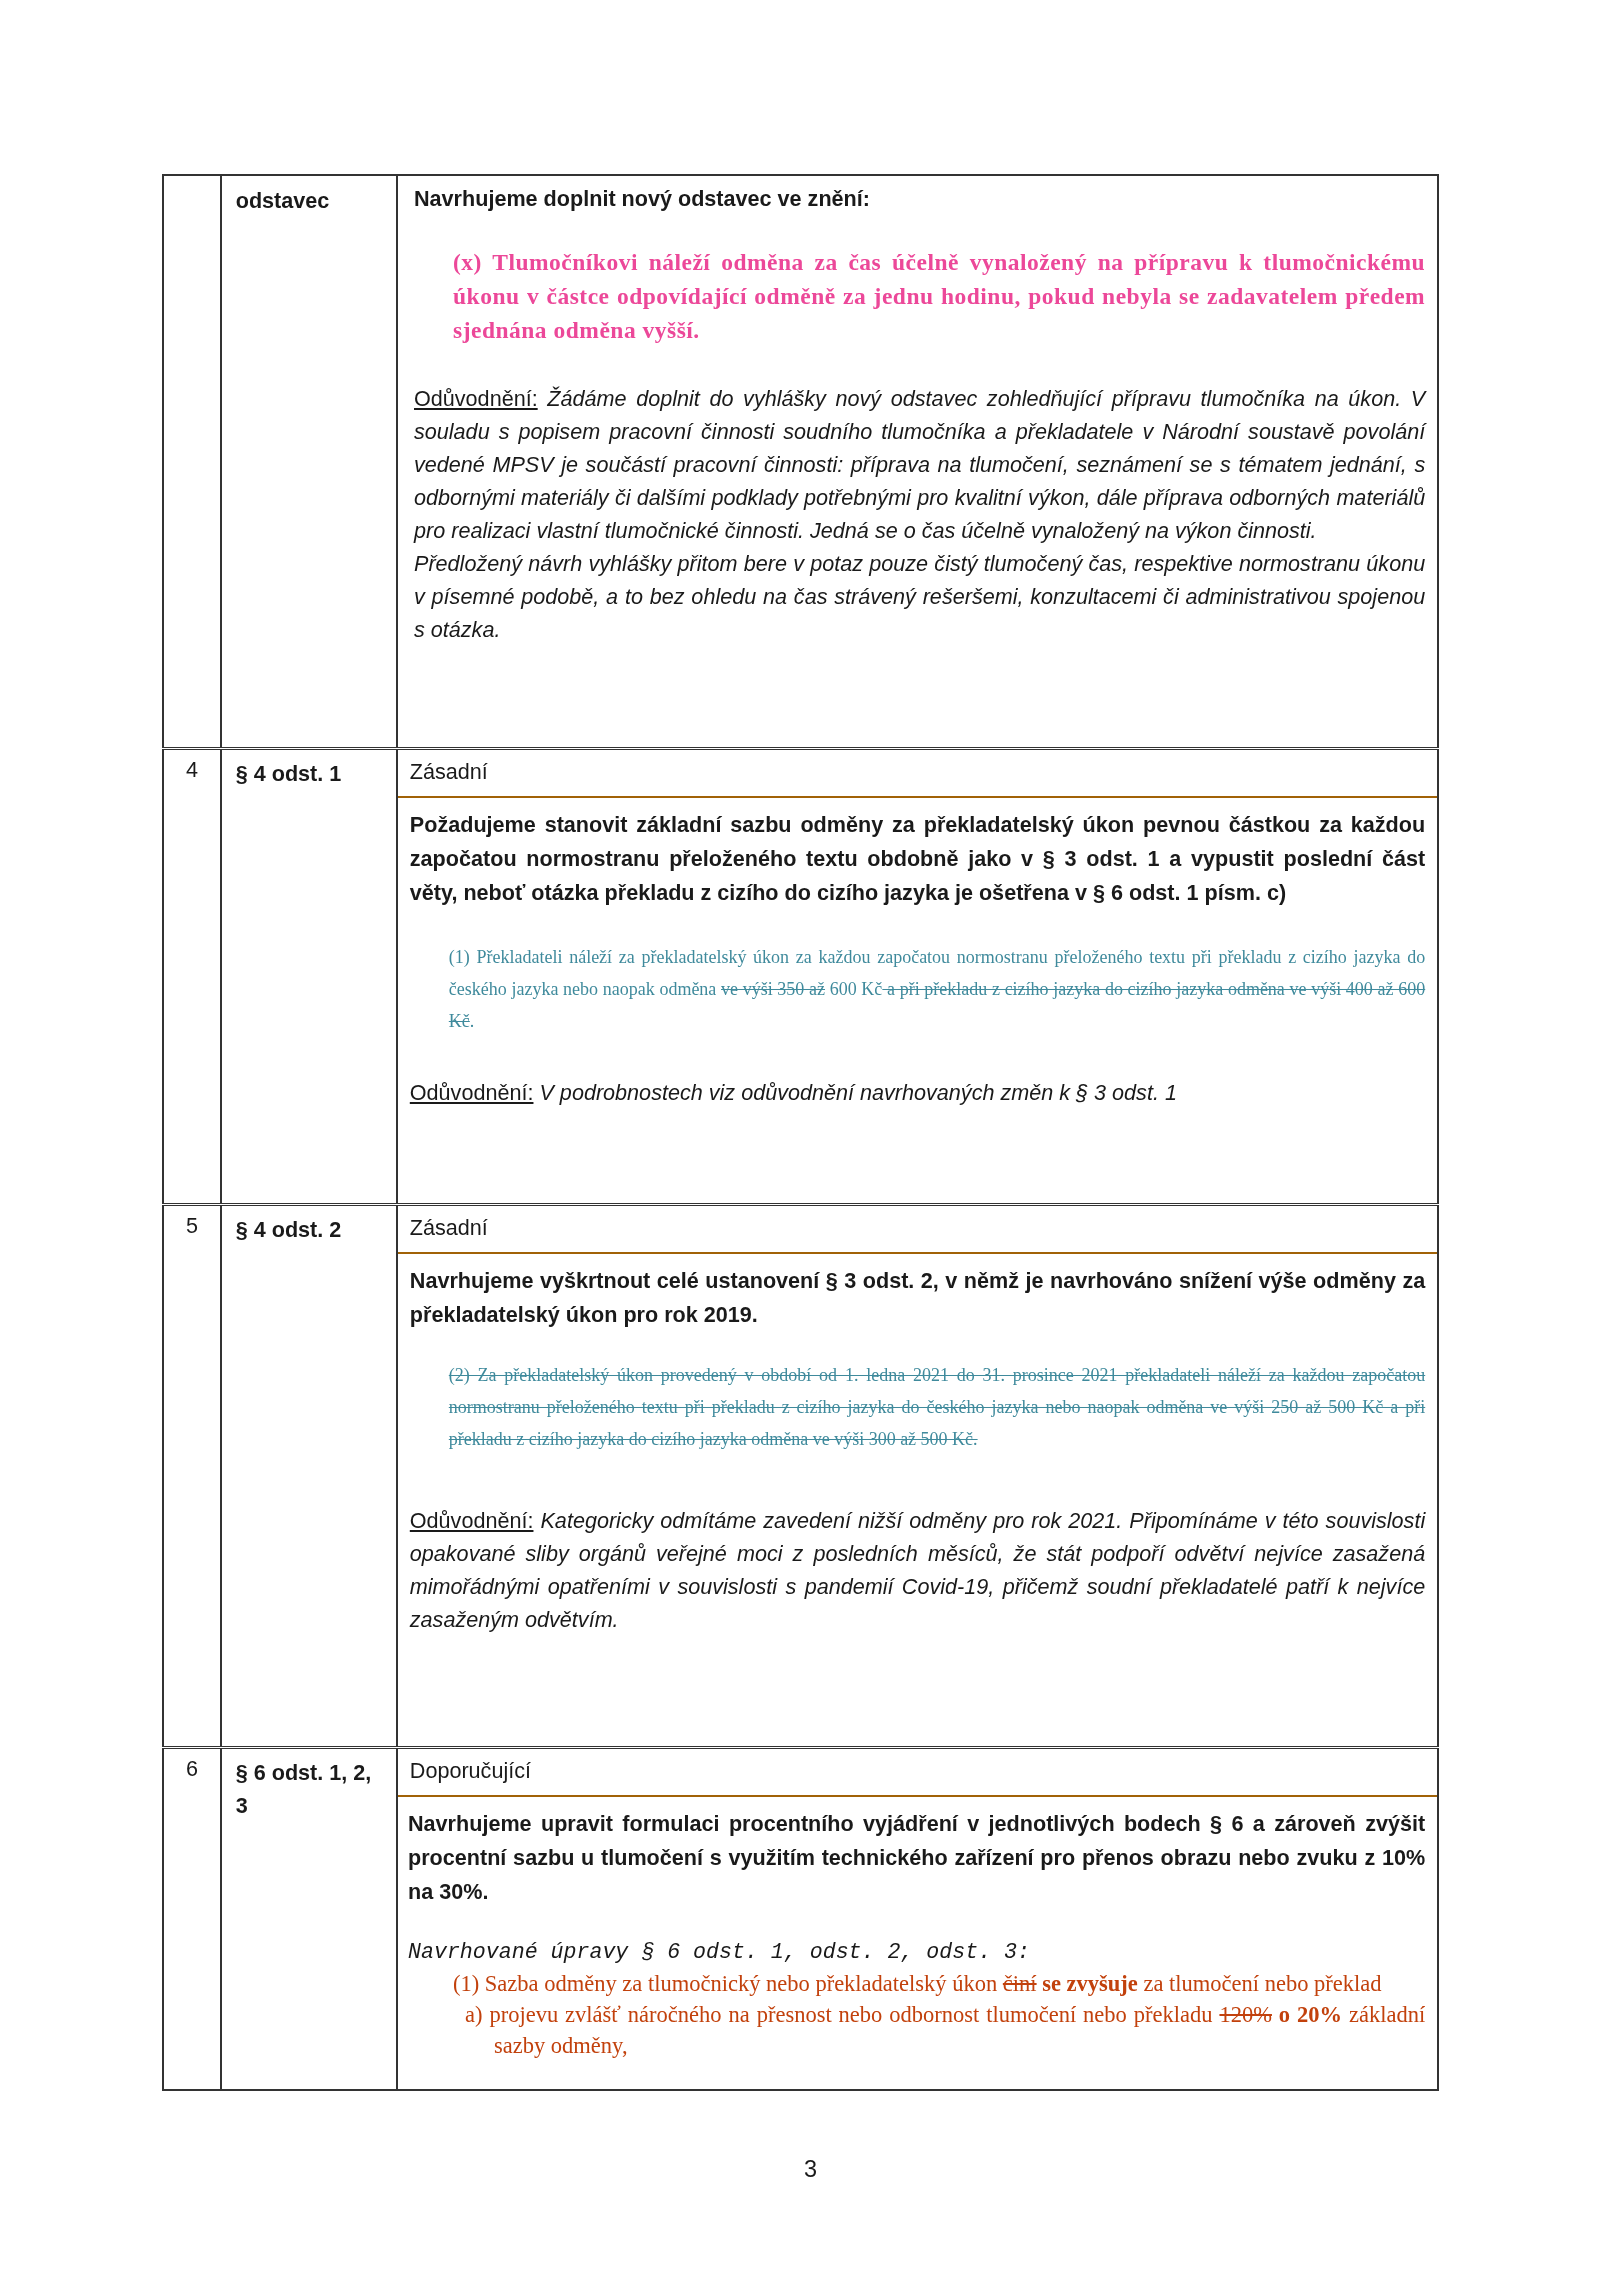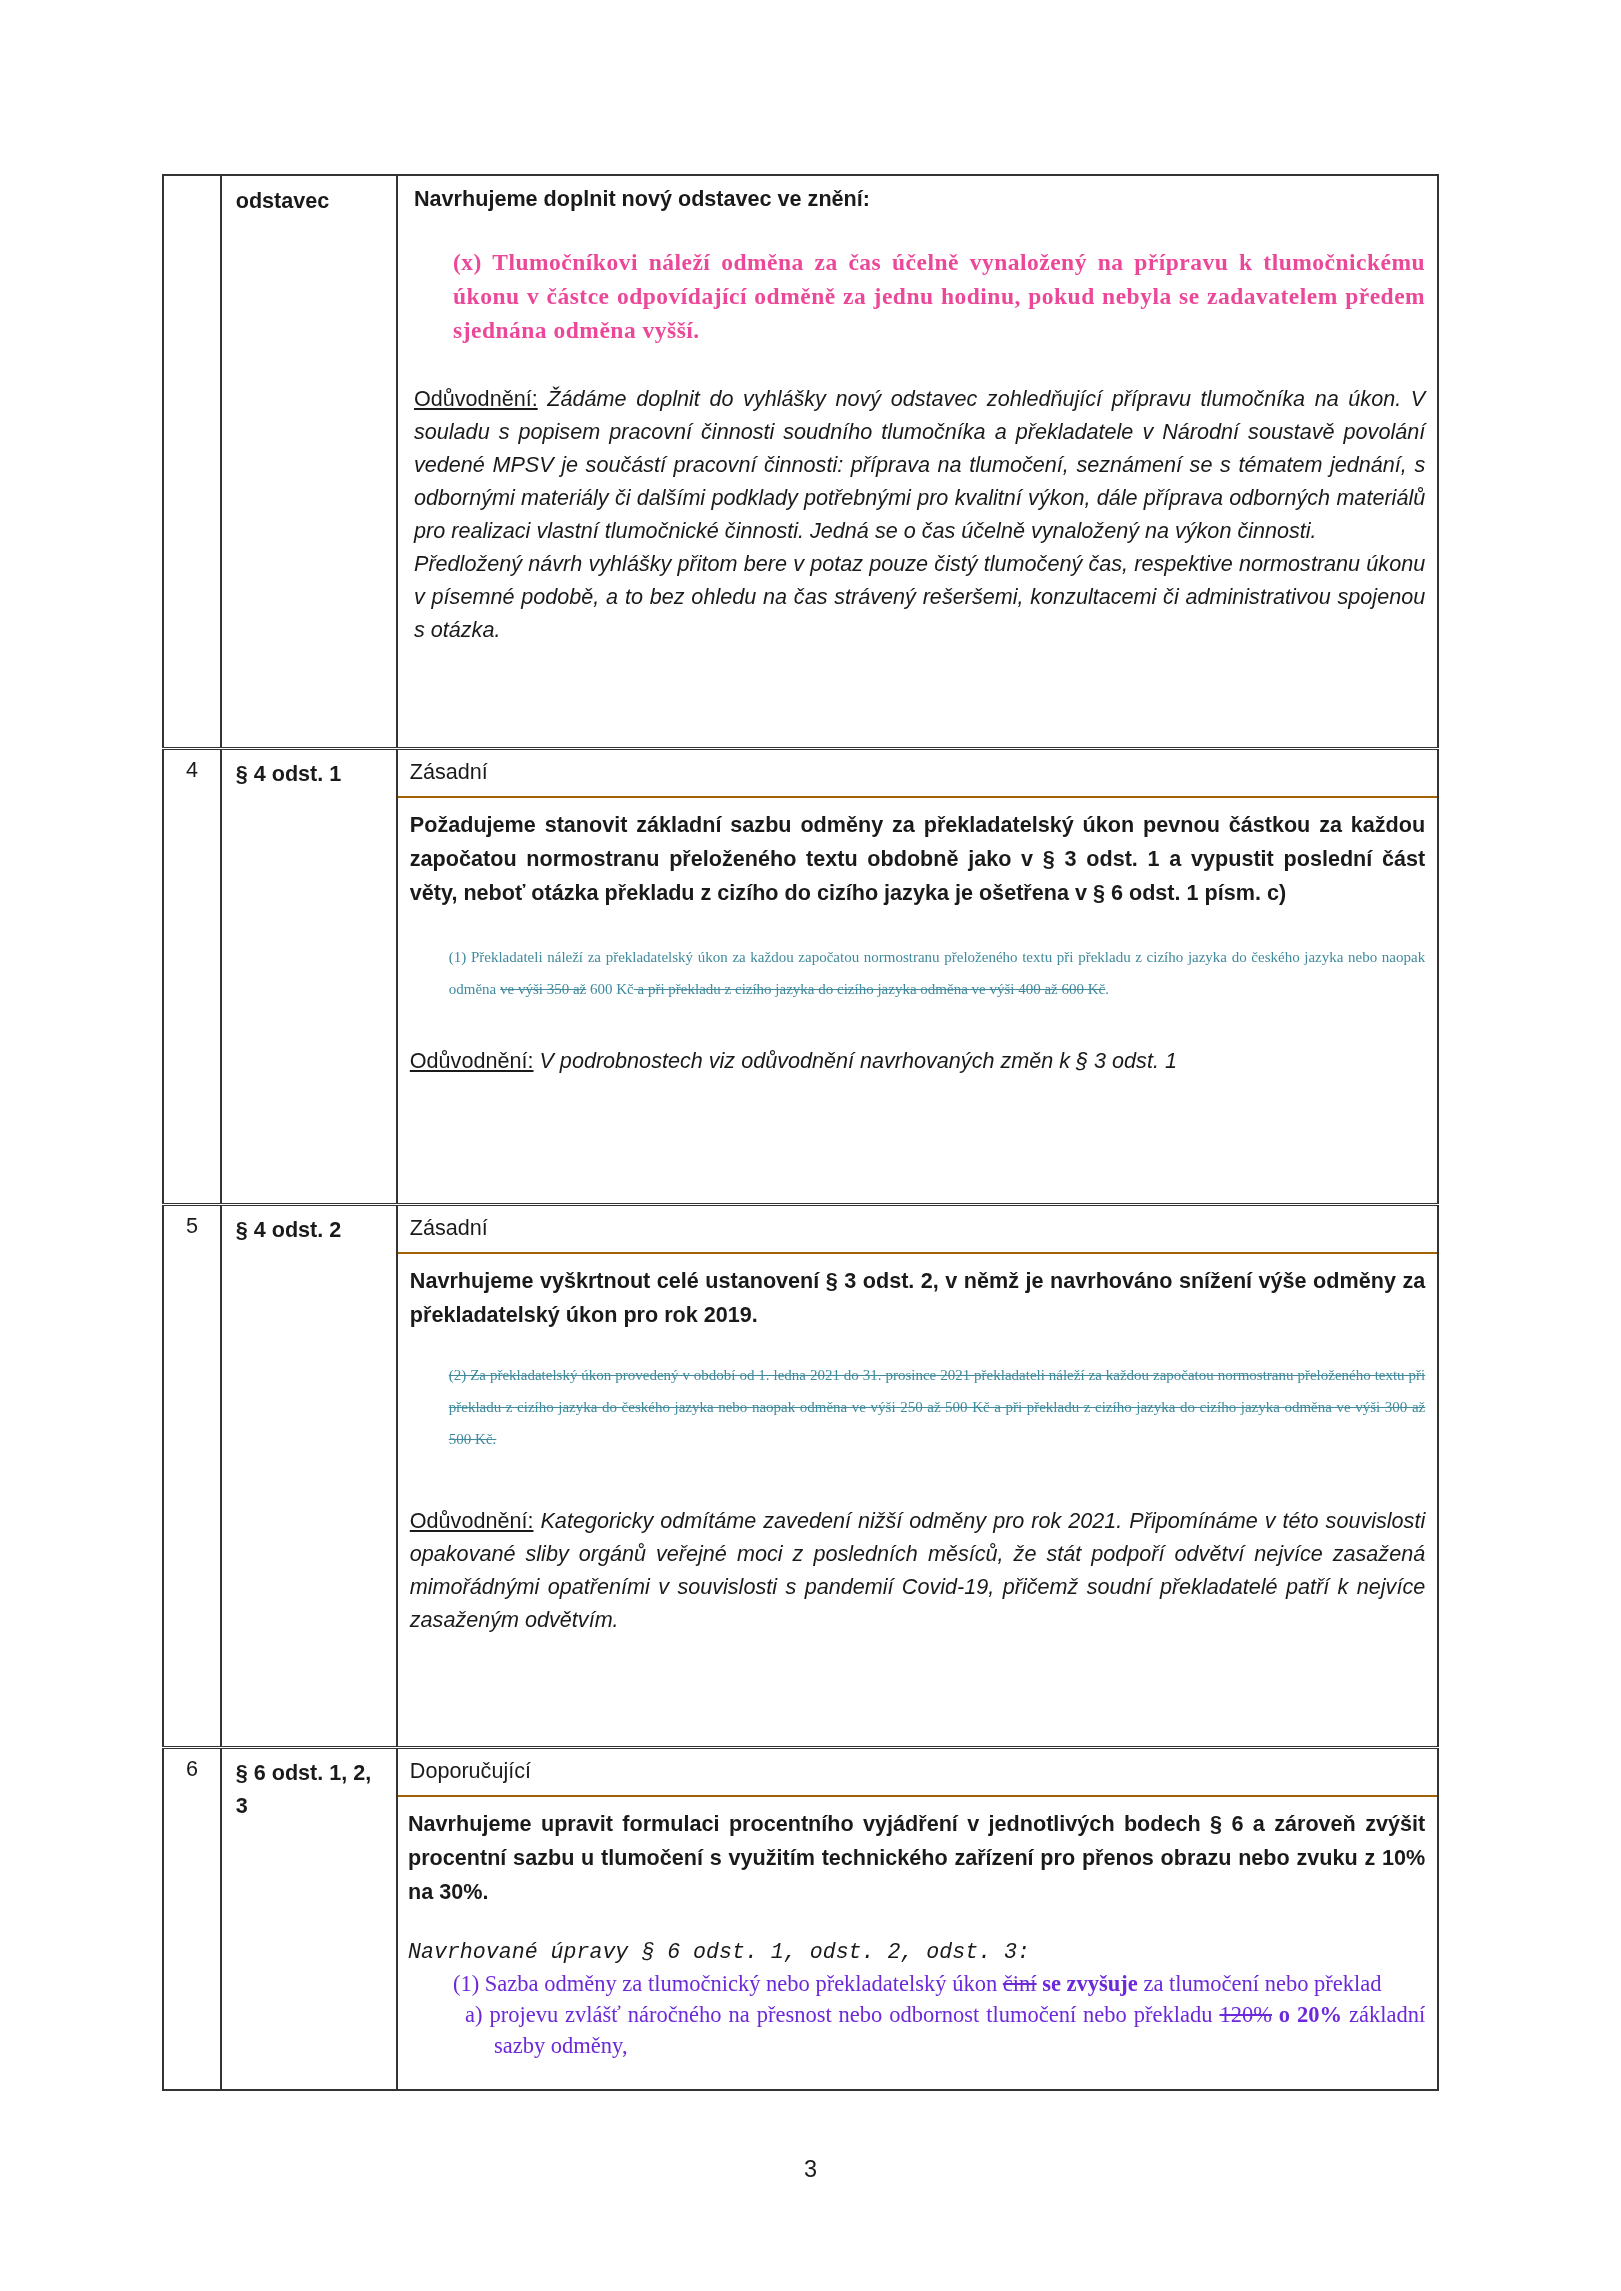--- a/index.html
+++ b/index.html
@@ -8,27 +8,27 @@
   .tbl td { border:2px solid #333; vertical-align:top; padding:0; }
   .c-num { width:56px; text-align:center; font-size:21.6px; padding-top:7.8px !important; }
   .c-sec { width:174px; font-weight:bold; font-size:21.6px; }
   .c-sec div { padding:7.8px 9.8px 0 13.7px; line-height:33px; }
   .c-body { font-size:21.6px; }
   .row-first td { border-top:2px solid #333; }
   .row-sep td { border-top:3.9px double #333; }
   .type { padding:7.8px 11.8px 0 11.8px; height:39px; border-bottom:2px solid #a16207; line-height:29px; }
   .inner { padding:9.8px 11.8px 13.7px 11.8px; }
   .bold { font-weight:bold; line-height:34px; text-align:justify; }
-  .quote { font-family:"Liberation Serif", serif; color:#3f8a9c; font-size:15px; line-height:32px; text-align:justify; padding:0 0 0 39px; margin:25.5px 0 23.5px 0; }
+  .quote { font-family:"Liberation Serif", serif; color:#3f8a9c; font-size:18px; line-height:32px; text-align:justify; padding:0 0 0 39px; margin:25.5px 0 23.5px 0; }
   .quote.boldq { font-weight:bold; color:#ec4899; font-size:23.5px; line-height:34px; letter-spacing:0.5px; }
   .strike { text-decoration:line-through; }
   .reason { font-style:italic; line-height:33px; text-align:justify; }
   .reason .lbl { font-style:normal; text-decoration:underline; }
   .ital { font-style:italic; line-height:31px; }
-  .q6 { font-family:"Liberation Serif", serif; color:#6d28d9; font-size:22.5px; line-height:31px; text-align:justify; }
+  .q6 { font-family:"Liberation Serif", serif; color:#c2410c; font-size:22.5px; line-height:31px; text-align:justify; }
   .q6 .ind1 { padding-left:45px; }
   .q6 .sub { padding-left:86px; text-indent:-29px; }
   .q6 .b { font-weight:bold; }
   .pagenum { position:absolute; left:0; width:1621px; top:2156px; text-align:center; font-size:23.5px; }
 </style>
 </head>
 <body>
 
 <table class="tbl">
 

